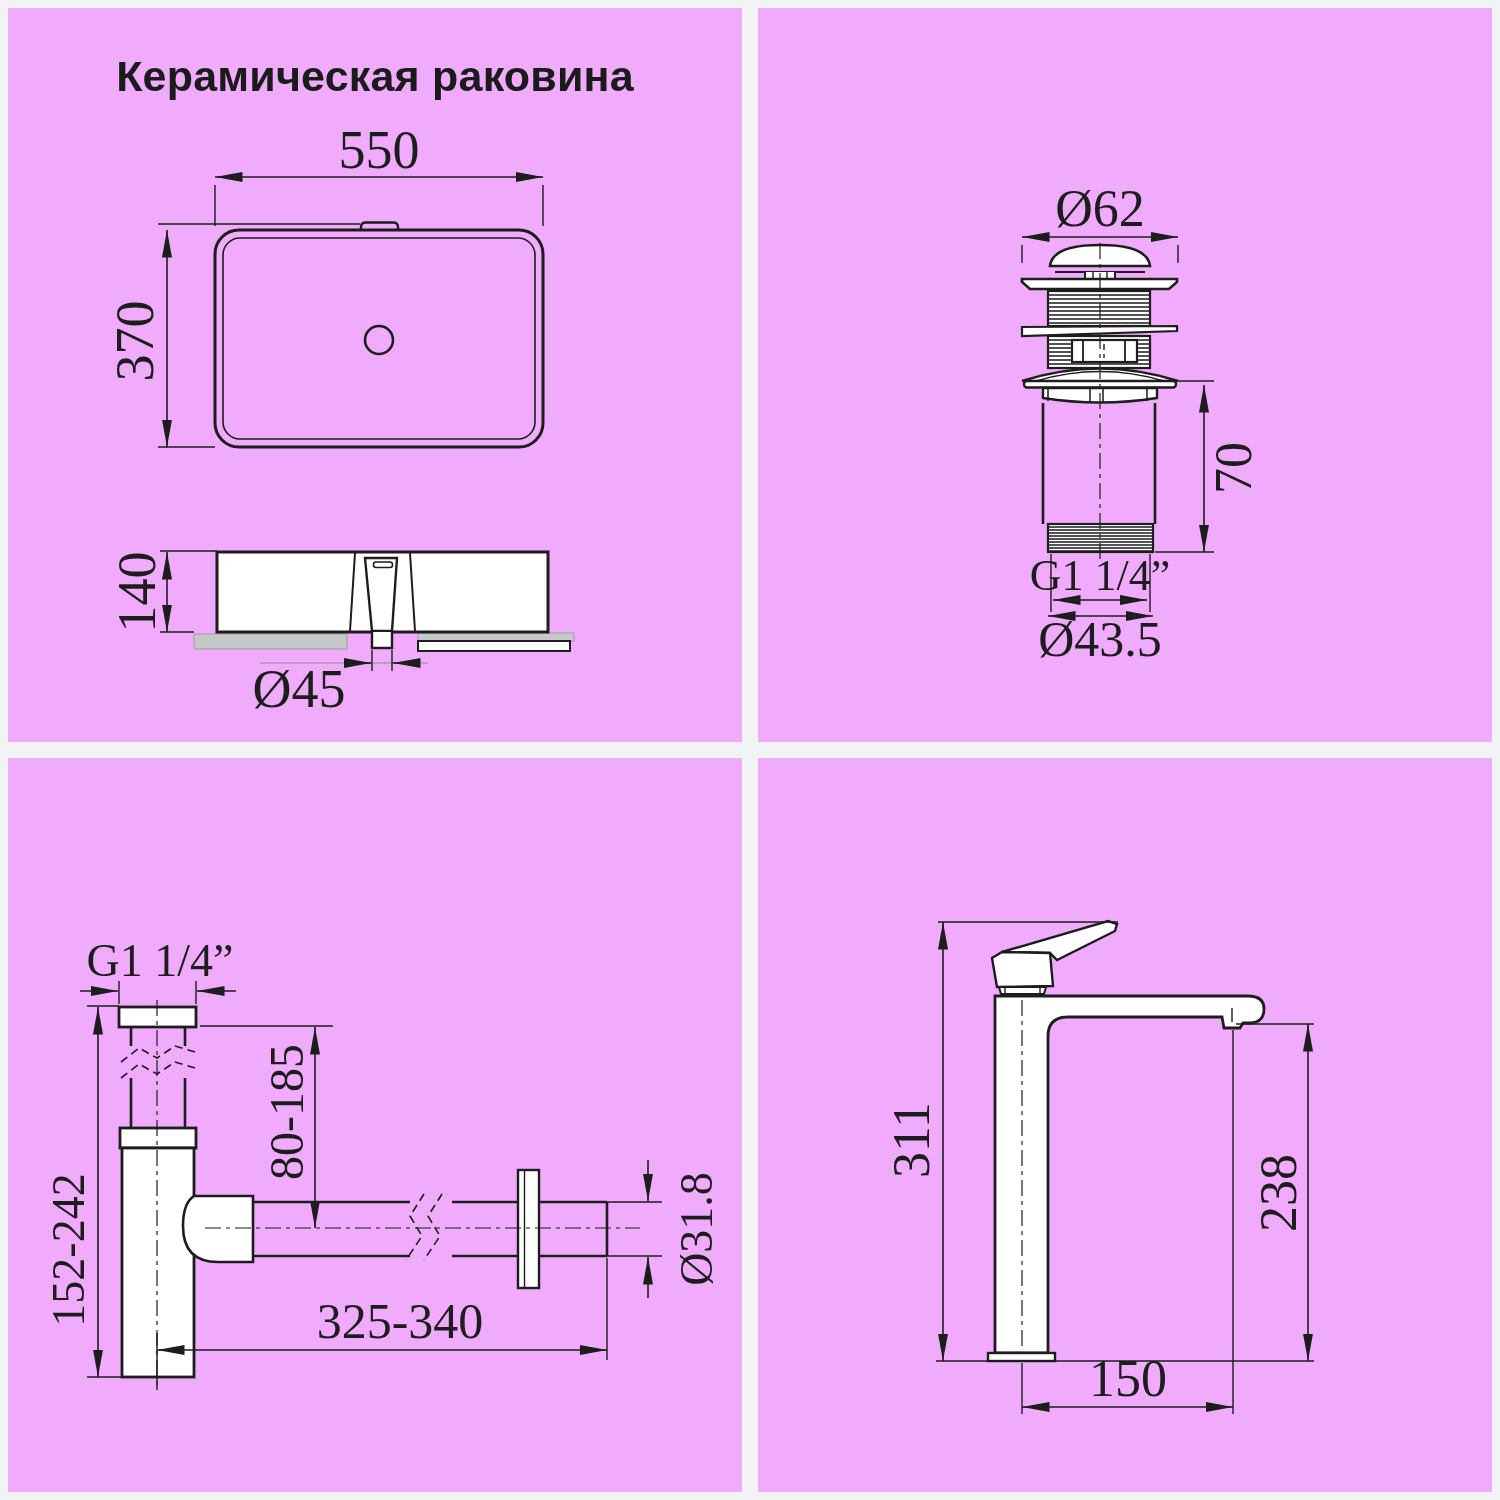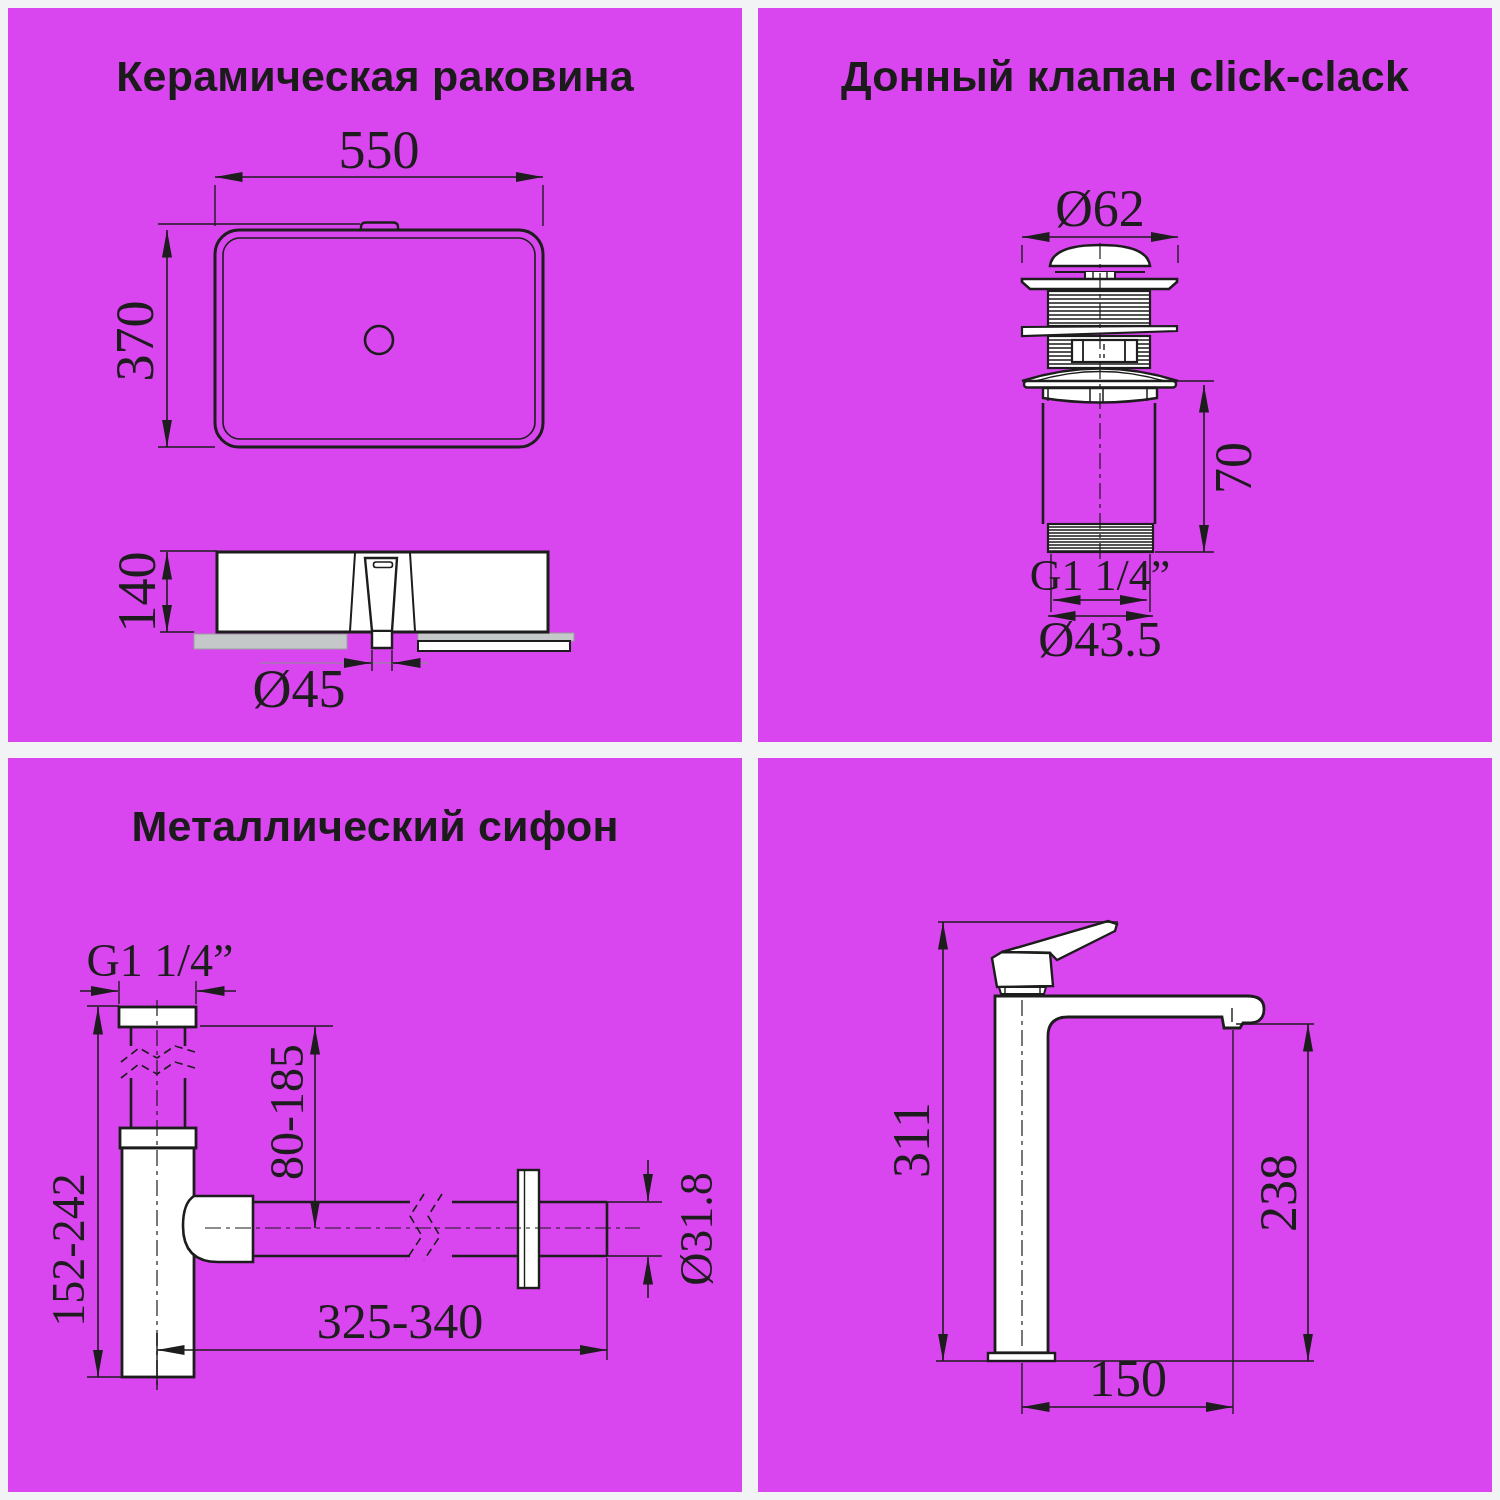--- a/index.html
+++ b/index.html
@@ -5,21 +5,21 @@
   html,body{margin:0;padding:0;background:#f2f3f4;}
   .stage{
     width:1500px;height:1500px;box-sizing:border-box;
     background:#f2f3f4;
     display:grid;
     grid-template-columns:734px 734px;
     grid-template-rows:734px 734px;
     gap:16px;padding:8px;
     font-family:"Liberation Sans",sans-serif;
   }
-  .card{position:relative;background:#d946ef;overflow:hidden;}
+  .card{position:relative;background:#f0abfc;overflow:hidden;}
   .panel-title{
     position:absolute;left:0;right:0;top:44px;
     text-align:center;font-weight:700;font-size:43px;color:#1b1b1b;
     letter-spacing:0.2px;
   }
   svg{position:absolute;left:0;top:0;width:734px;height:734px;}
   svg text{
     font-family:"Liberation Serif","DejaVu Serif",serif;
     fill:#1d1d1d;
   }
@@ -85,21 +85,20 @@
         <line class="thin" x1="260" y1="663" x2="428" y2="663"></line>
         <path class="ext" d="M372,650 V671 M392,650 V671"></path>
         <line class="dim" x1="344" y1="663" x2="371" y2="663" marker-end="url(#q1a)"></line>
         <line class="dim" x1="420" y1="663" x2="393" y2="663" marker-end="url(#q1a)"></line>
         <text x="299" y="707" text-anchor="middle" font-size="54">Ø45</text>
       </g>
     </svg>
   </div>
 
   <div class="card">
-    <div class="panel-title">Донный клапан click-clack</div>
     <svg viewBox="758 8 734 734">
       <defs>
         <marker id="q2a" viewBox="0 0 28 13" refX="27.5" refY="6.5" markerWidth="28" markerHeight="13" markerUnits="userSpaceOnUse" orient="auto-start-reverse">
           <path d="M0,1.5 L27.5,6.5 L0,11.5 Z" fill="#1d1d1d"></path>
         </marker>
       </defs>
 
       <g>
         <text x="1100" y="226" text-anchor="middle" font-size="52">Ø62</text>
         <path class="ext" d="M1022,245 V263 M1178,245 V263"></path>
@@ -141,21 +140,20 @@
         <path class="ext" d="M1051,554 V612 M1150,554 V612"></path>
         <text x="1100" y="590" text-anchor="middle" font-size="44">G1 1/4”</text>
         <line class="dim" x1="1053" y1="600" x2="1147" y2="600" marker-start="url(#q2a)" marker-end="url(#q2a)"></line>
         <line class="dim" x1="1048" y1="616" x2="1153" y2="616" marker-start="url(#q2a)" marker-end="url(#q2a)"></line>
         <text x="1100" y="656" text-anchor="middle" font-size="50">Ø43.5</text>
       </g>
     </svg>
   </div>
 
   <div class="card">
-    <div class="panel-title">Металлический сифон</div>
     <svg viewBox="8 758 734 734">
       <defs>
         <marker id="q3a" viewBox="0 0 28 13" refX="27.5" refY="6.5" markerWidth="28" markerHeight="13" markerUnits="userSpaceOnUse" orient="auto-start-reverse">
           <path d="M0,1.5 L27.5,6.5 L0,11.5 Z" fill="#1d1d1d"></path>
         </marker>
       </defs>
 
       <g>
         <text x="160" y="976" text-anchor="middle" font-size="46">G1 1/4”</text>
         <path class="ext" d="M119,981 V1004 M196,981 V1004"></path>

